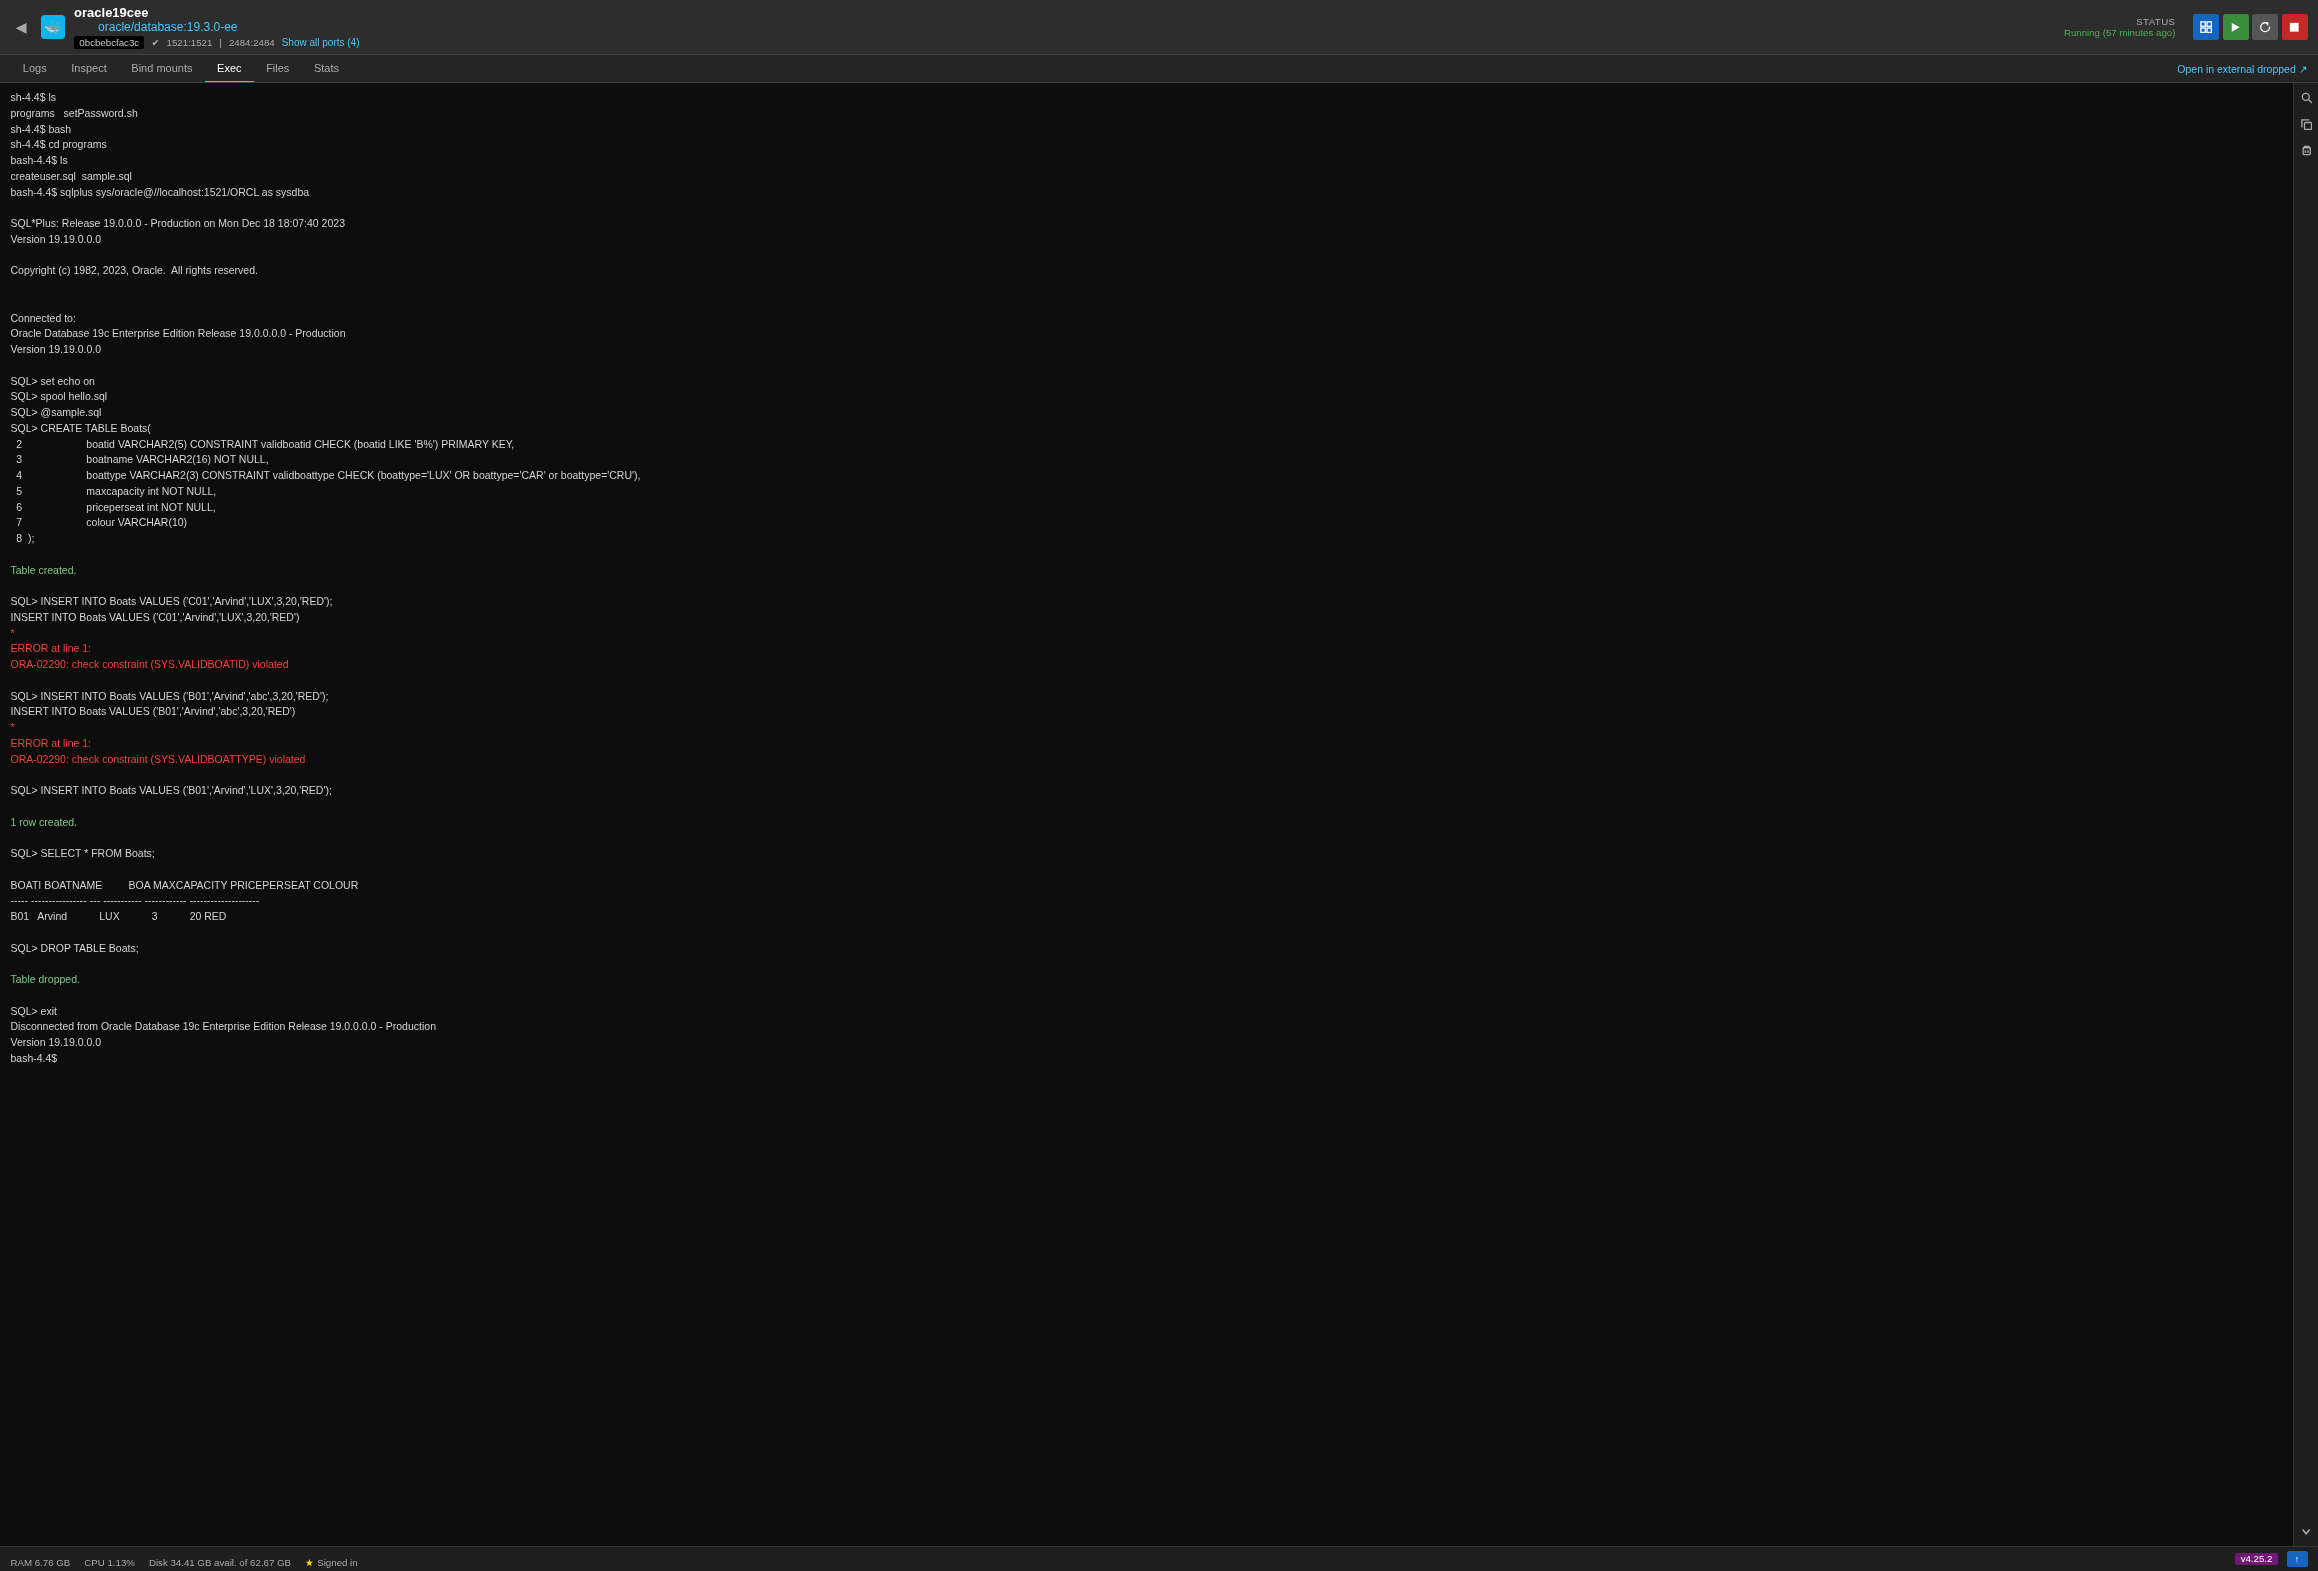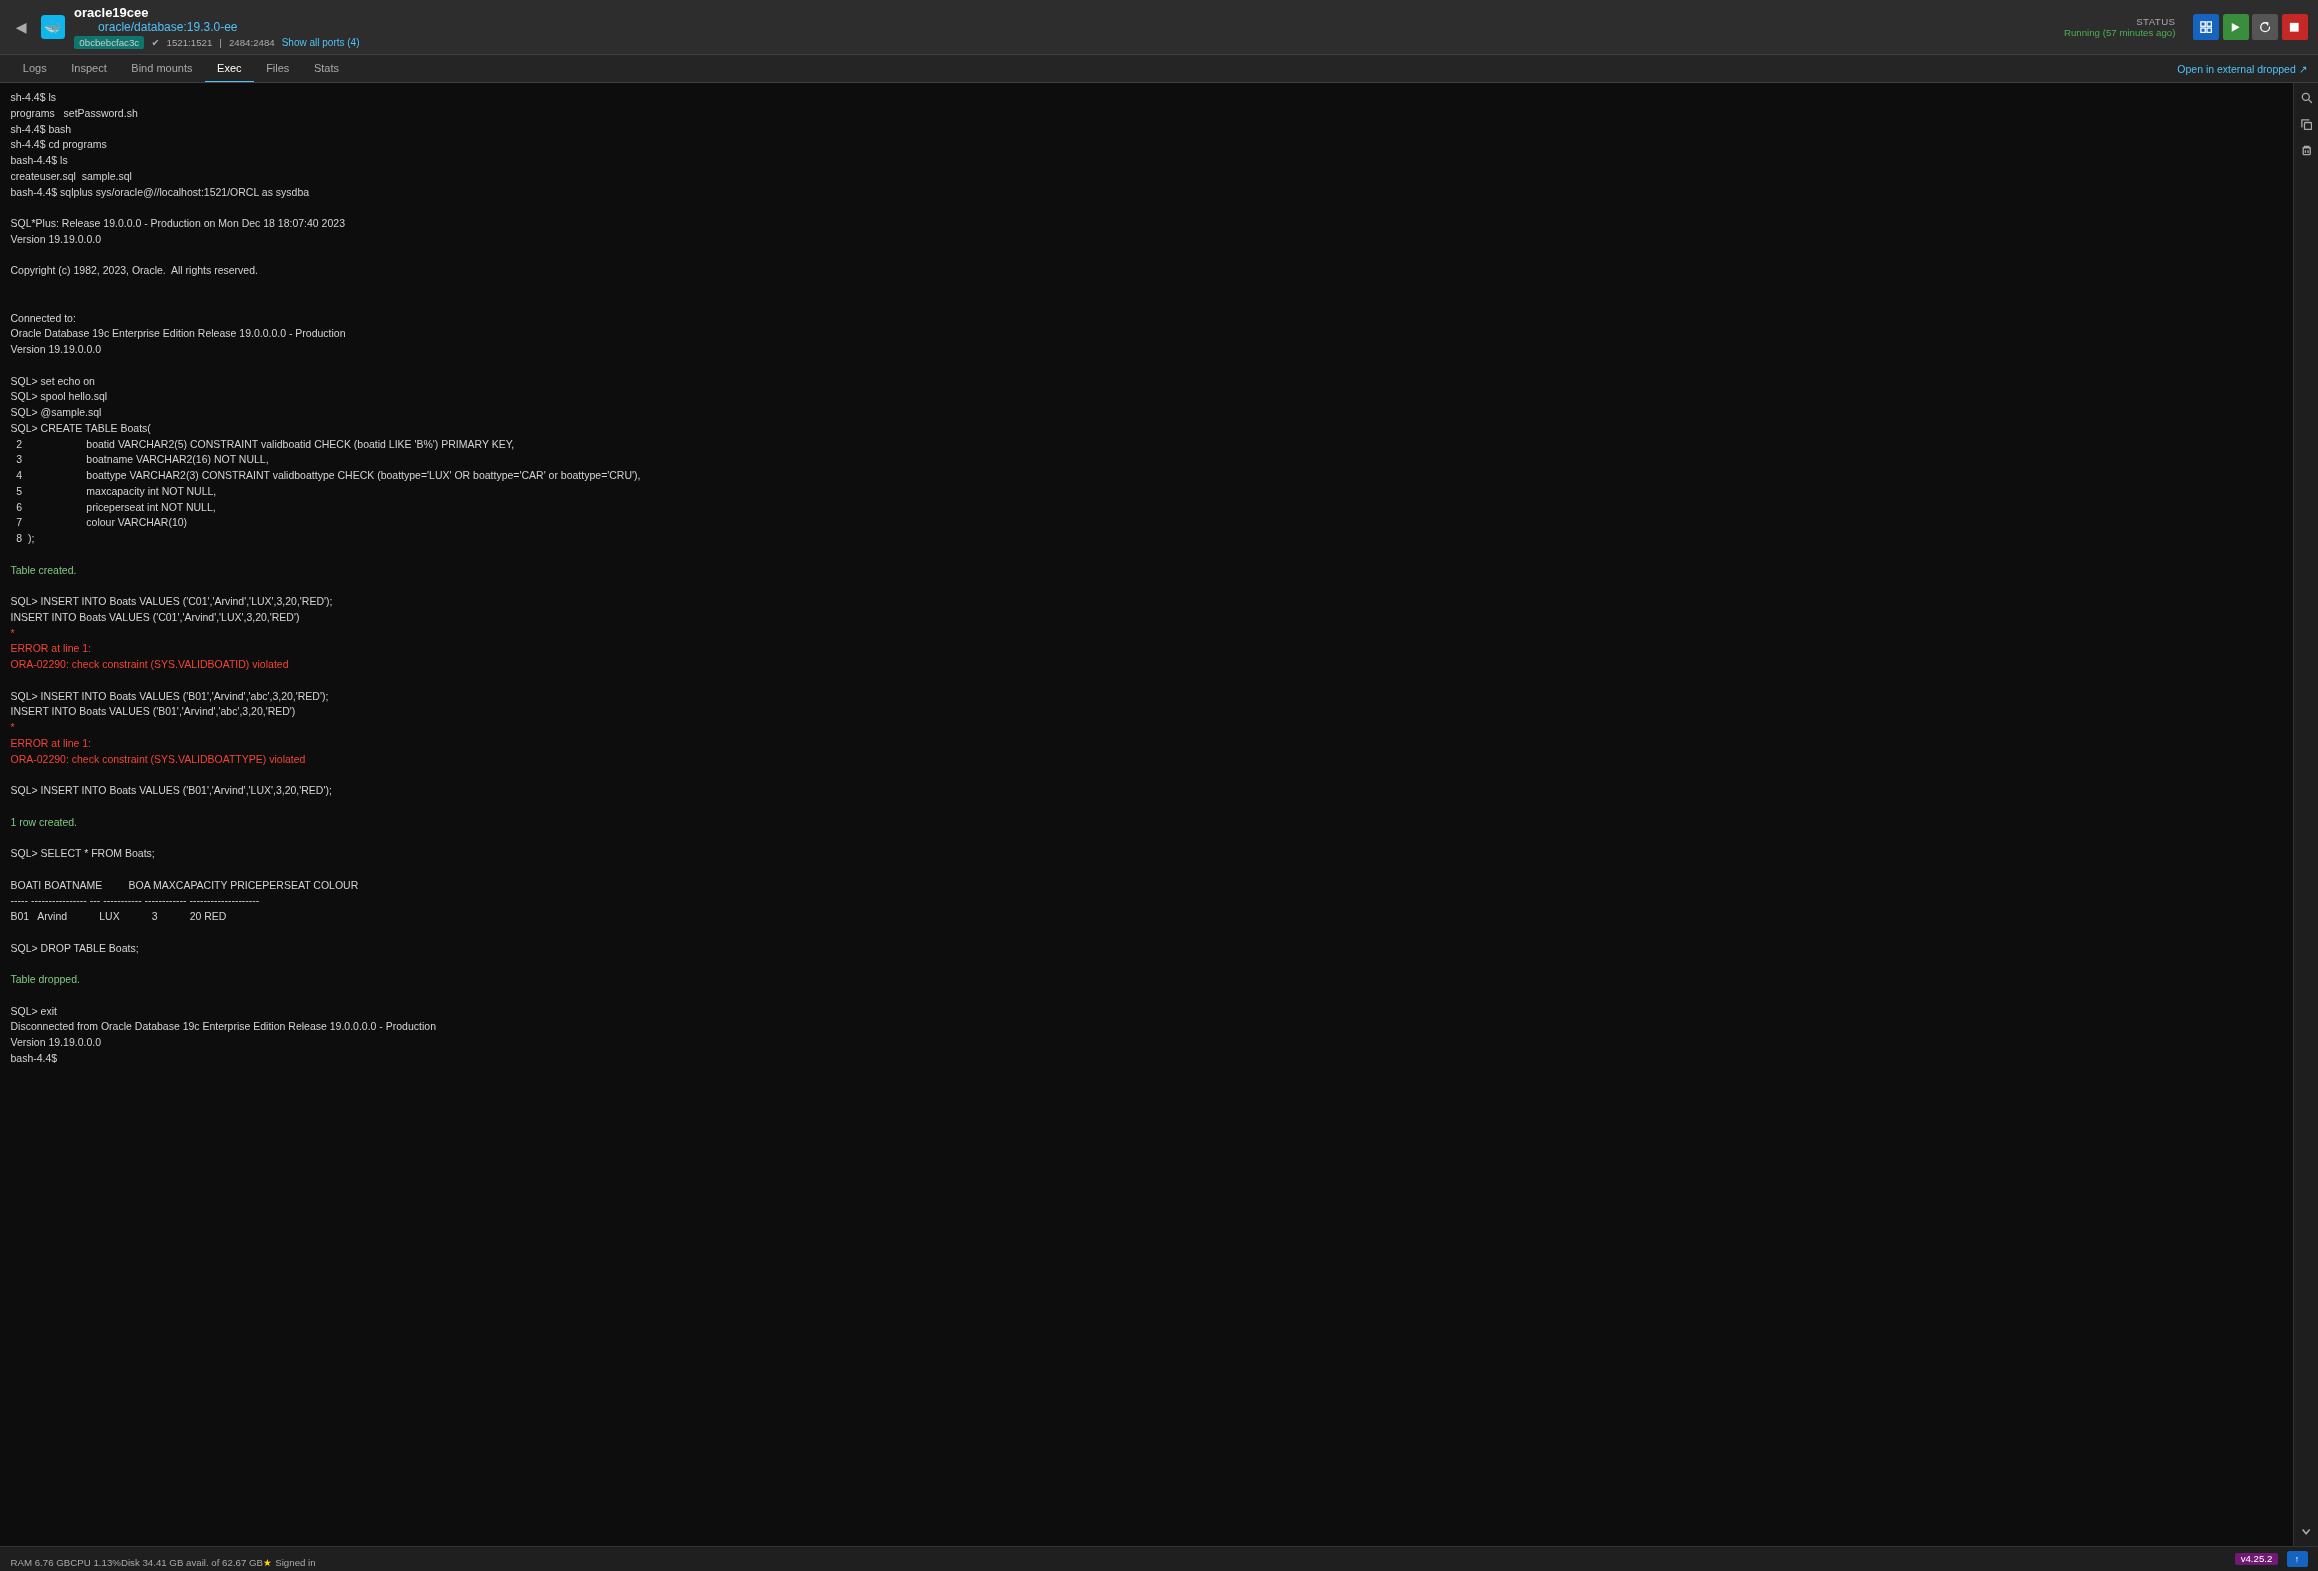--- a/index.html
+++ b/index.html
@@ -64,21 +64,21 @@
     }
     .container-meta {
       display: flex;
       align-items: center;
       gap: 7px;
       margin-top: 1.8px;
       font-size: 9.7px;
       color: #aaa;
     }
     .meta-badge {
-      background: #0f766e;
+      background: #000000;
       padding: 0.9px 5.3px;
       border-radius: 2.6px;
       font-size: 9.7px;
       color: #ccc;
     }
     .ports-link {
       color: #4fc3f7;
       cursor: pointer;
       font-size: 10px;
       text-decoration: none;
@@ -208,20 +208,21 @@
       padding: 2.6px 10.5px;
       display: flex;
       align-items: center;
       gap: 17.6px;
       font-size: 9.7px;
       color: #aaa;
       justify-content: space-between;
     }
     .status-bar-left {
       display: flex;
+      gap: 14px;
       align-items: center;
       margin-top: 8px;
     }
     .status-bar-right {
       display: flex;
       gap: 8.8px;
       align-items: center;
     }
     .status-item {
       display: flex;

